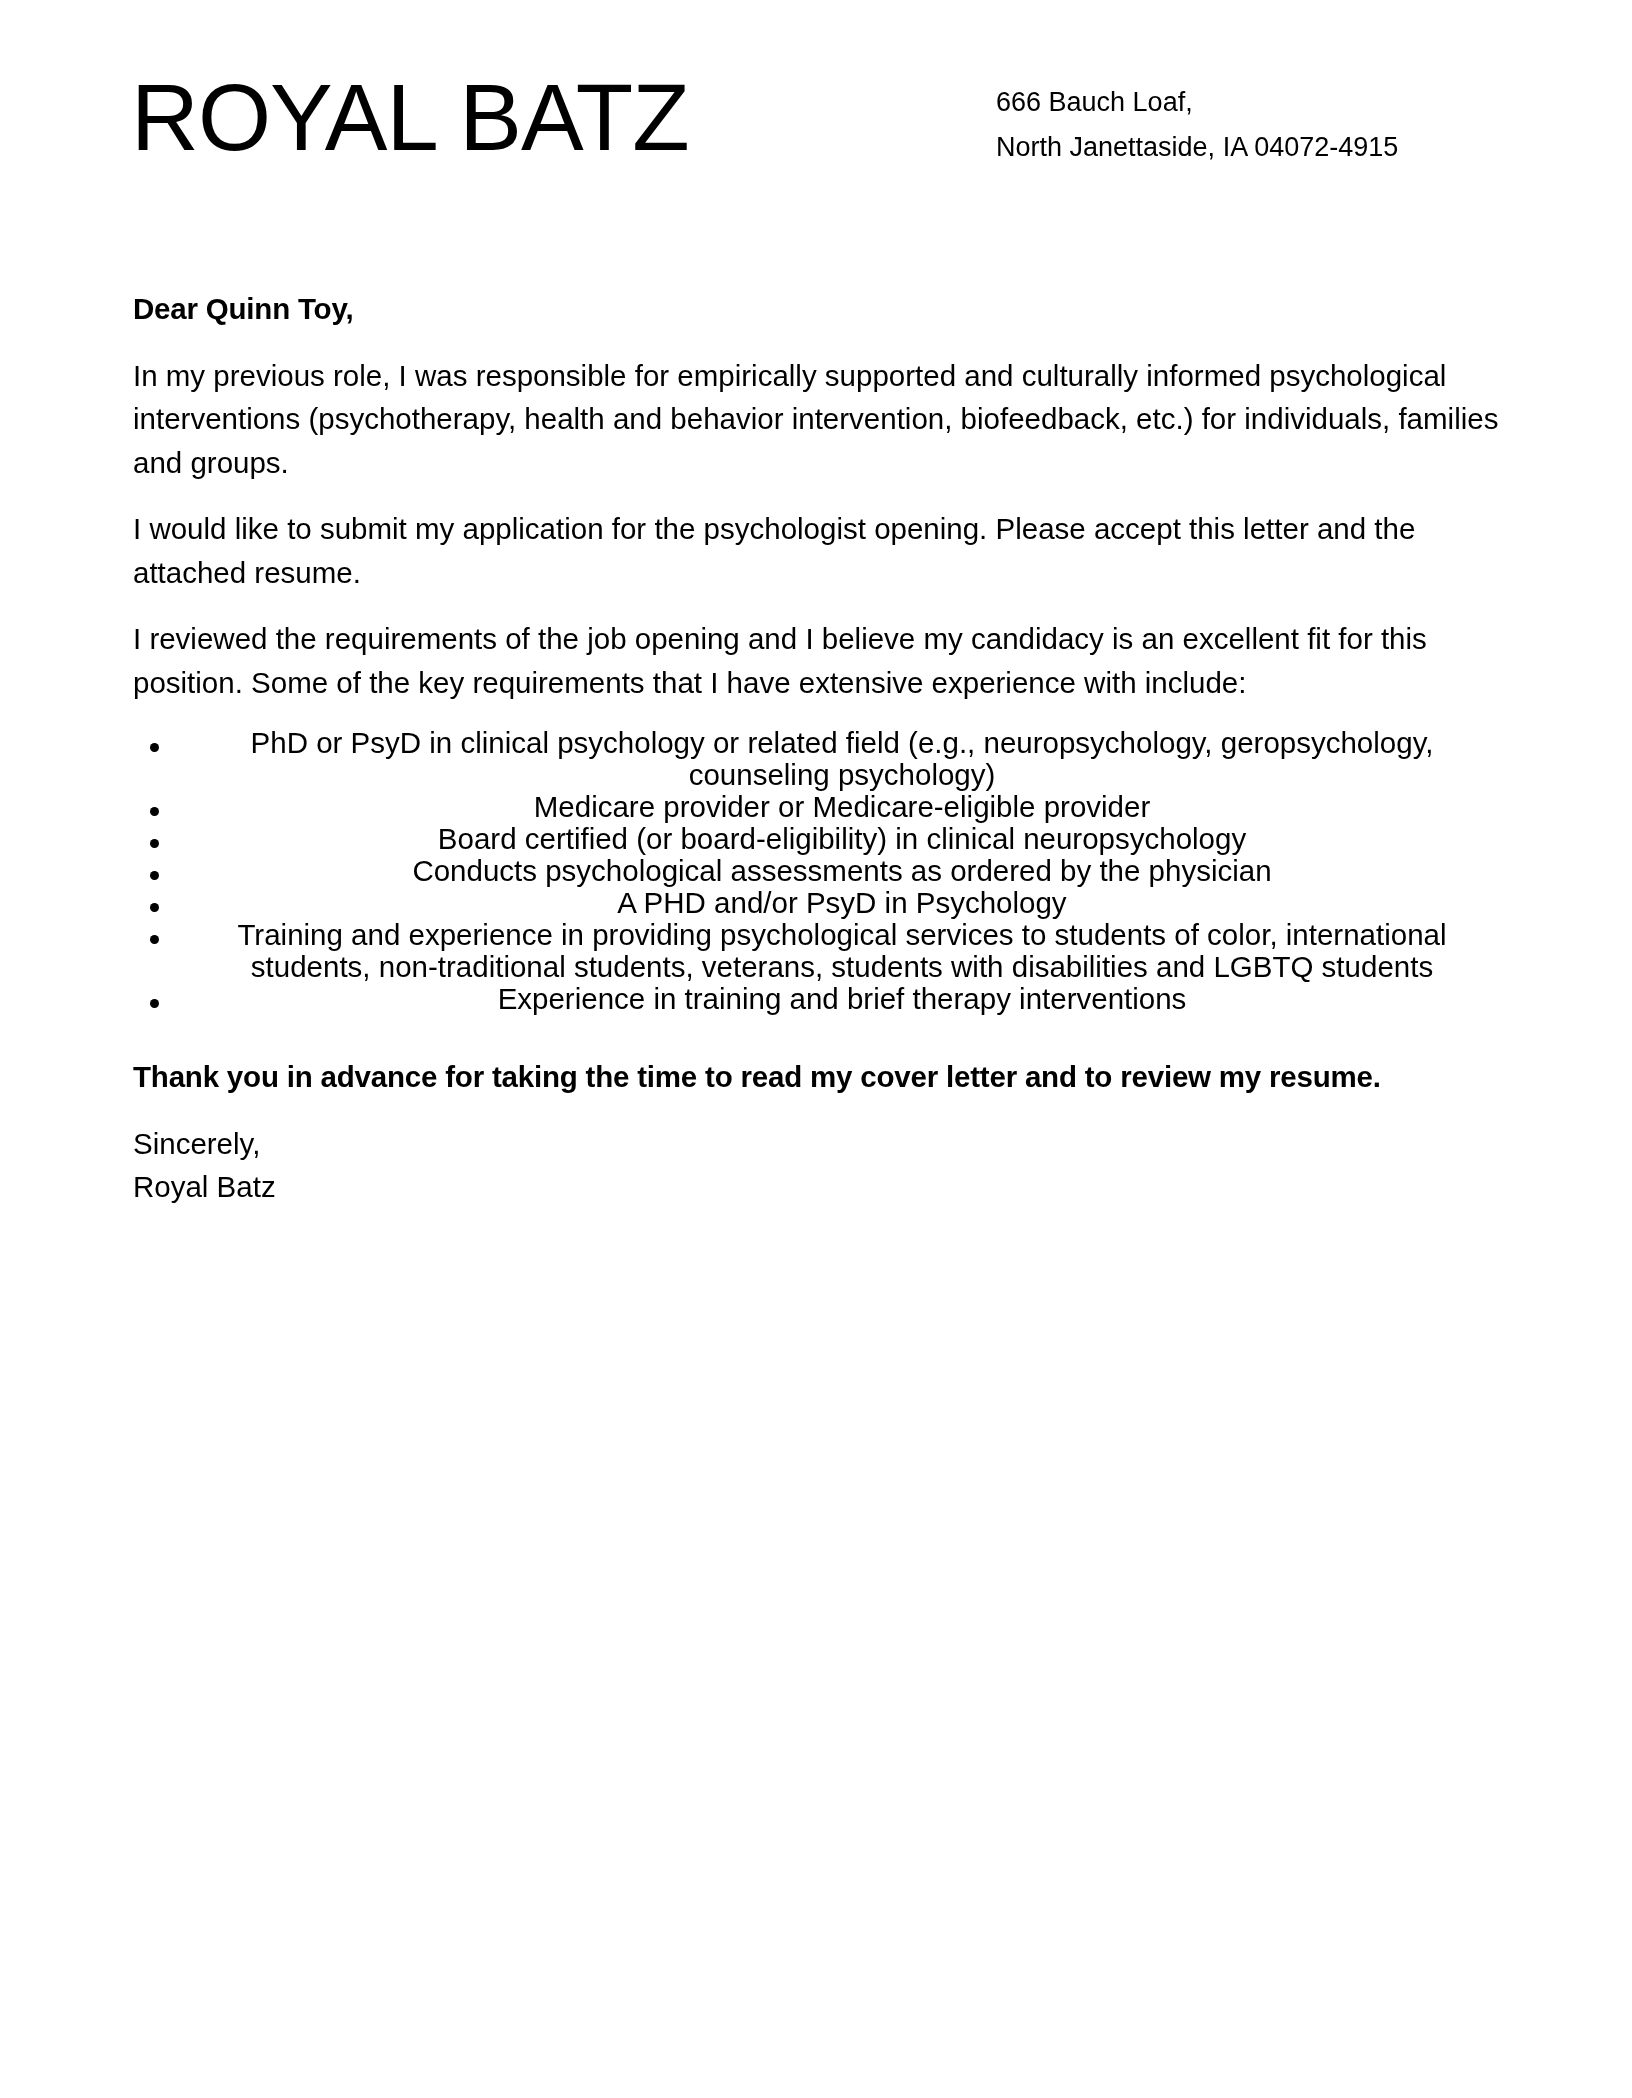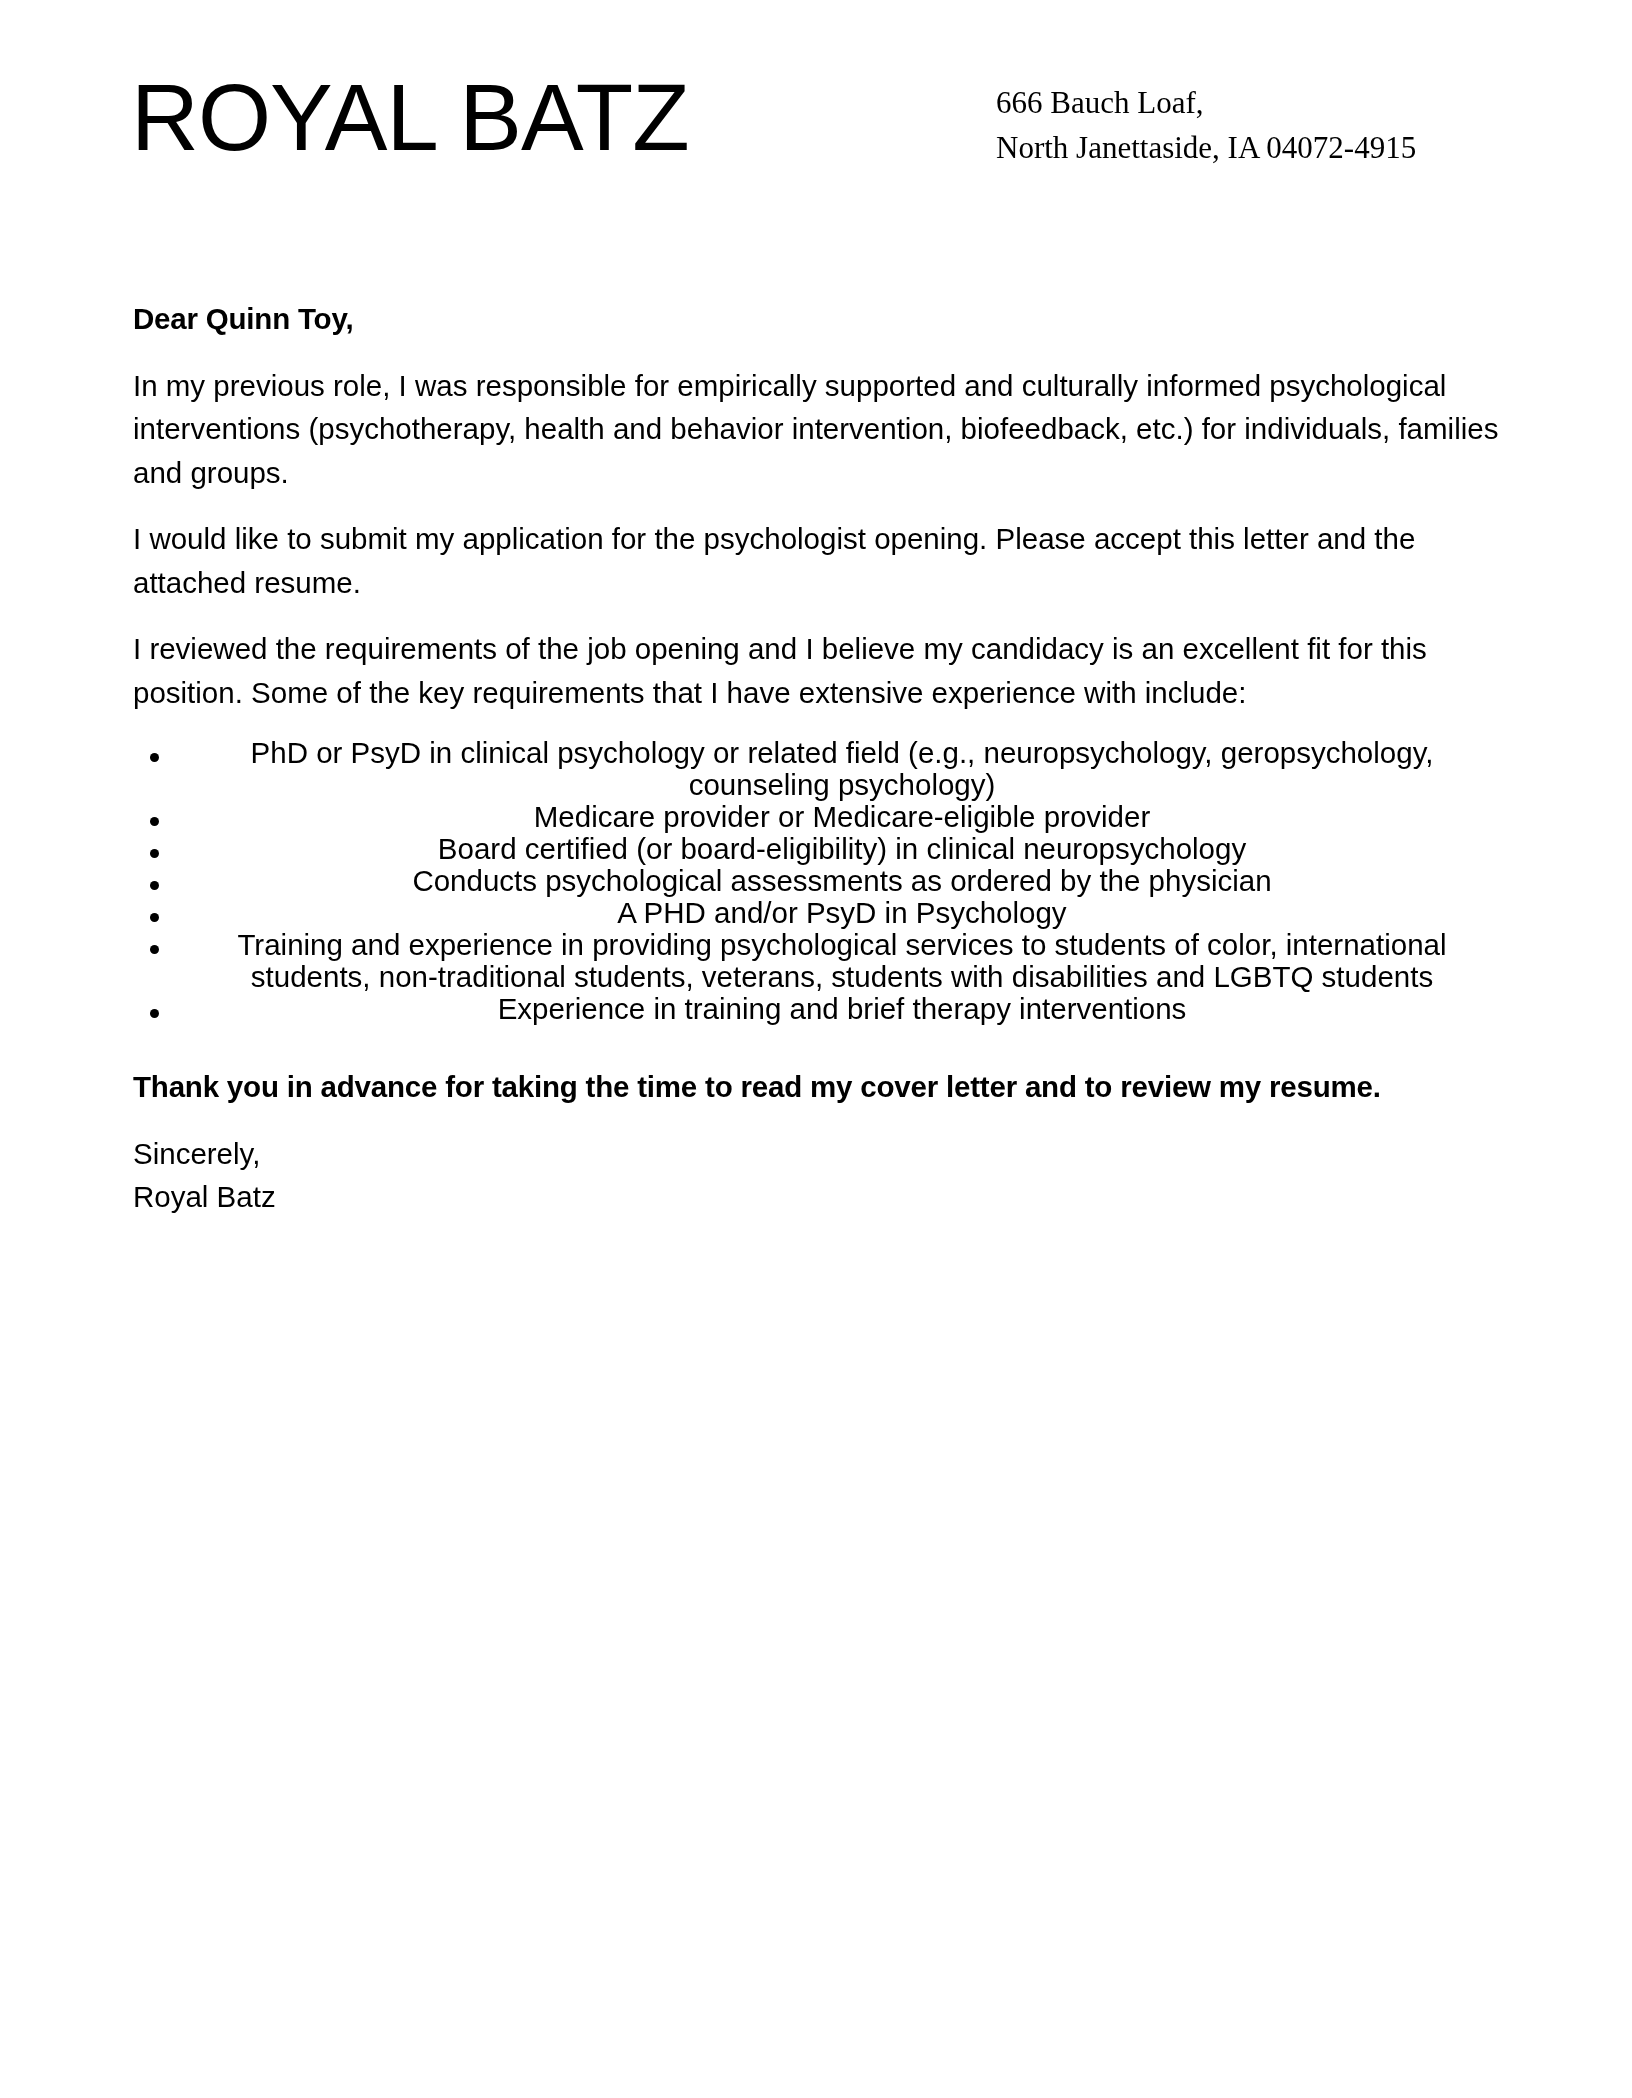--- a/index.html
+++ b/index.html
@@ -30,30 +30,29 @@
       line-height: 100px;
       font-weight: 400;
       letter-spacing: -1px;
       margin: 0;
       white-space: nowrap;
     }
     .address {
       position: absolute;
       left: 996px;
       top: 80px;
-      font-size: 31px;
+      font-size: 27px;
       line-height: 45px;
       white-space: nowrap;
-      font-family: Liberation Serif, serif;
     }
     .address div { margin: 0; }
     .letter {
       position: absolute;
       left: 133px;
-      top: 297px;
+      top: 287px;
       width: 1370px;
       font-size: 29.5px;
       line-height: 43.5px;
     }
     .letter p {
       margin: 0 0 23px 0;
     }
     .salutation {
       font-weight: 700;
       letter-spacing: -0.2px;

